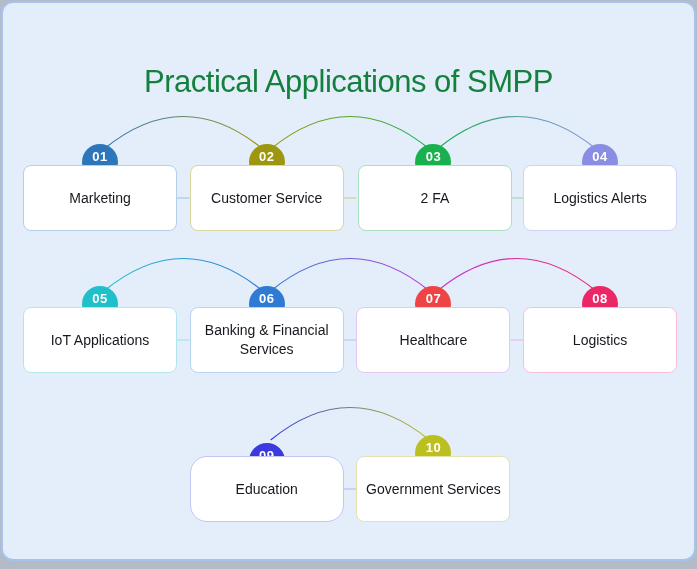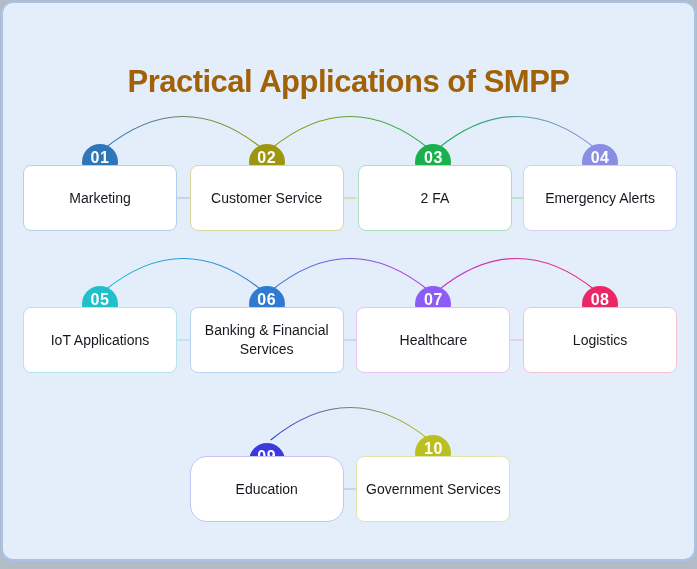--- a/index.html
+++ b/index.html
@@ -15,41 +15,41 @@
     width: 691px; height: 556px;
     background: #e4eefb;
     border: 2px solid #a5c3ed;
     border-radius: 12px;
   }
   #title {
     position: absolute;
     left: 0; right: 0; top: 40px;
     text-align: center;
     font-size: 31px;
-    font-weight: 700;
+    font-weight: 400;
     letter-spacing: -0.5px;
-    color: #a16207;
+    color: #15803d;
   }
   #arcs {
     position: absolute;
     left: 0; top: 0;
     pointer-events: none;
     z-index: 1;
   }
   .badge {
     position: absolute;
     width: 36px; height: 36px;
     border-radius: 50%;
     z-index: 2;
   }
   .badge-num {
     position: absolute;
     left: 0; right: 0; top: 5px;
     text-align: center;
-    font-size: 16px;
+    font-size: 13px;
     font-weight: 700;
     color: #ffffff;
     letter-spacing: 0.5px;
   }
   .card {
     position: absolute;
     width: 154px; height: 66px;
     box-sizing: border-box;
     background: #ffffff;
     border: 1px solid #ccc;
@@ -132,35 +132,35 @@
       <div class="badge" style="left: 412.4px; top: 141px; background: rgb(24, 177, 77);">
         <div class="badge-num">03</div>
       </div>
       <div class="card" style="left: 355px; top: 162px; border-color: rgb(171, 223, 192);">
         <span>2 FA</span>
       </div>
       <div class="badge" style="left: 579.1px; top: 141px; background: rgb(138, 141, 228);">
         <div class="badge-num">04</div>
       </div>
       <div class="card" style="left: 520.1px; top: 162px; border-color: rgb(208, 210, 246);">
-        <span>Emergency Alerts</span>
+        <span>Logistics Alerts</span>
       </div>
       <div class="badge" style="left: 79px; top: 283px; background: rgb(31, 192, 202);">
         <div class="badge-num">05</div>
       </div>
       <div class="card" style="left: 20px; top: 304px; border-color: rgb(178, 230, 234);">
         <span>IoT Applications</span>
       </div>
       <div class="badge" style="left: 245.7px; top: 283px; background: rgb(47, 123, 212);">
         <div class="badge-num">06</div>
       </div>
       <div class="card" style="left: 186.7px; top: 304px; border-color: rgb(185, 212, 241); justify-content: flex-end;">
         <span>Banking &amp; Financial Services</span>
       </div>
-      <div class="badge" style="left: 412.4px; top: 283px; background: #8b5cf6;">
+      <div class="badge" style="left: 412.4px; top: 283px; background: #ef4444;">
         <div class="badge-num">07</div>
       </div>
       <div class="card" style="left: 353.4px; top: 304px; border-color: rgb(233, 197, 241);">
         <span>Healthcare</span>
       </div>
       <div class="badge" style="left: 579.1px; top: 283px; background: rgb(236, 39, 101);">
         <div class="badge-num">08</div>
       </div>
       <div class="card" style="left: 520.1px; top: 304px; border-color: rgb(248, 192, 212); text-align: center;">
         <span>Logistics</span>

